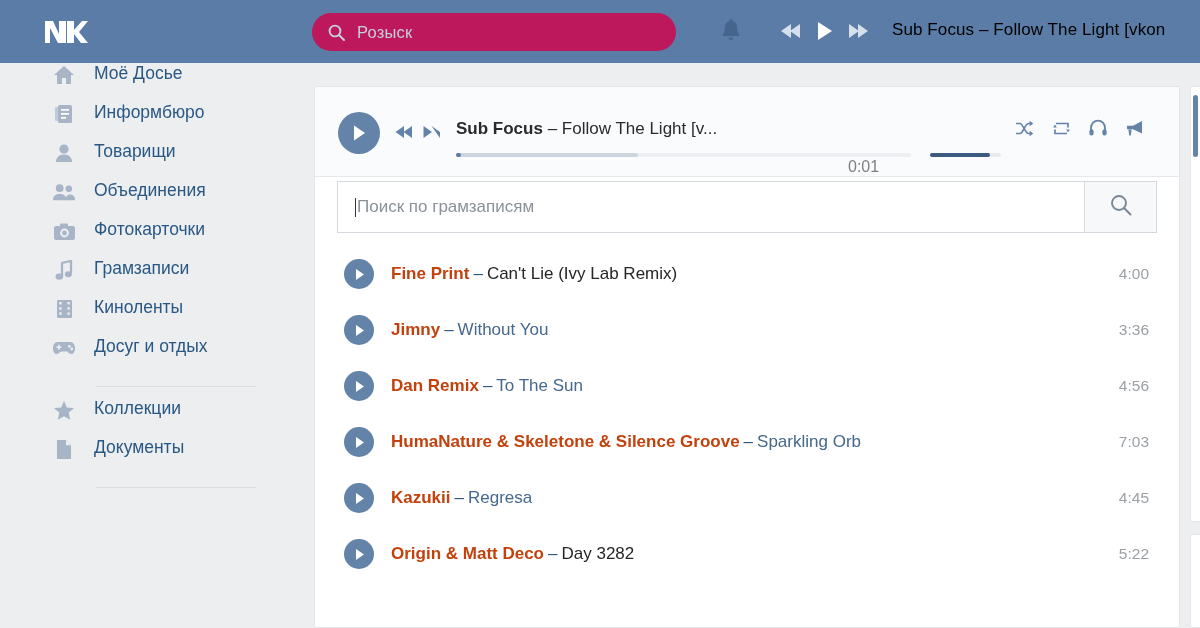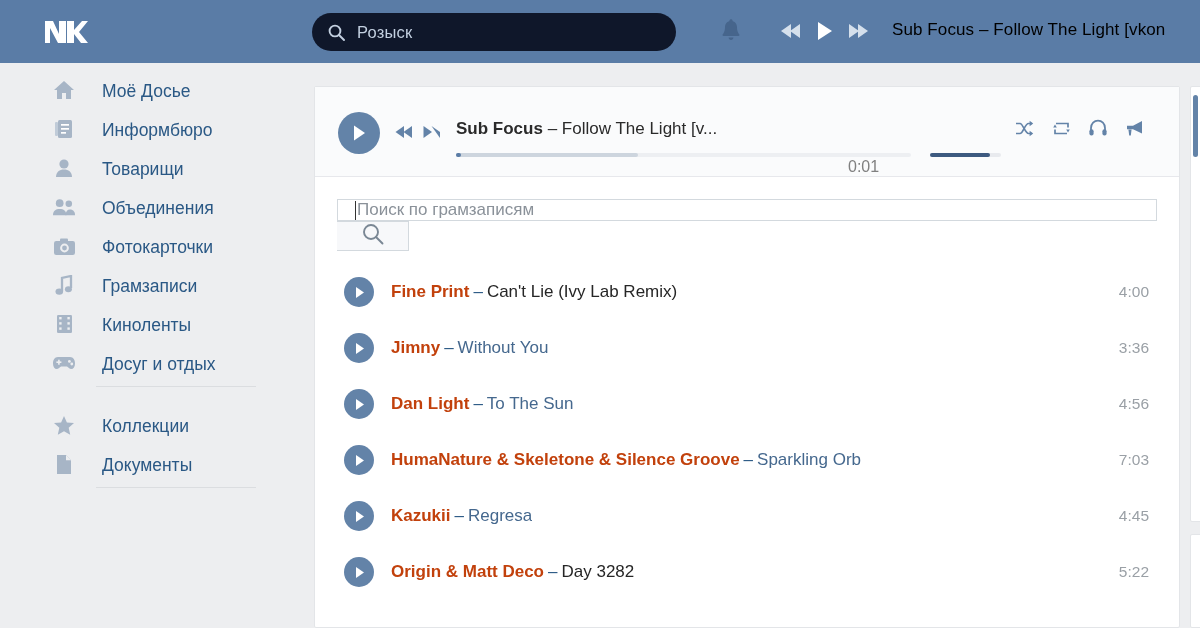--- a/index.html
+++ b/index.html
@@ -19,21 +19,21 @@
   }
   .vk-logo {
     width: 66px; margin-left: 42px;
     display: flex; align-items: center; justify-content: flex-start;
   }
   .vk-logo svg { display: block; }
 
   .top-search {
     position: absolute; left: 312px; top: 13px;
     width: 364px; height: 38px;
-    background: #0f172a;
+    background: #be185d;
     border-radius: 19px;
     display: flex; align-items: center;
   }
   .top-search .mag { margin-left: 16px; display: flex; }
   .top-search .ph {
     margin-left: 12px;
     color: #c3d0e0; font-size: 16.5px; letter-spacing: .2px;
   }
 
   .bell { position: absolute; left: 720px; top: 19px; }
@@ -49,21 +49,21 @@
   }
 
   
   .sidebar {
     position: absolute; left: 0; top: 63px;
     width: 296px; height: 565px;
     background: #edeef0;
   }
   .nav-item {
     height: 39px; padding-left: 52px;
-    display: flex; align-items: flex-end; gap: 26px;
+    display: flex; align-items: flex-start; gap: 18px;
     cursor: pointer;
   }
   .nav-icon {
     width: 24px; height: 24px;
     display: flex; align-items: center; justify-content: center;
     flex: 0 0 24px;
   }
   .nav-label {
     color: #2a5885; font-size: 17.5px; white-space: nowrap;
   }
@@ -137,24 +137,23 @@
 
   .pl-icons {
     position: absolute; left: 700px; top: 32px;
     display: flex; align-items: center; gap: 18px;
   }
   .pl-icons > span { cursor: pointer; display: flex; }
 
   
   .search-row {
     position: relative;
-    margin: 22px 22px 0 22px;
+    margin: 4px 22px 0 22px;
     height: 52px;
     display: flex;
-    flex-direction: column;
   }
   .search-box {
     flex: 1; height: 52px;
     border: 1px solid #d3d9de;
     background: #fff;
     display: flex; align-items: center;
     padding-left: 17px;
   }
   .caret {
     width: 1px; height: 19px; background: #333;
@@ -502,21 +501,21 @@
       <span class="tdur">3:36</span>
     </div>
 
     <div class="track">
       <span class="tplay">
         <svg width="11" height="13" viewBox="0 0 11 13">
             <path d="M2 1 L10 6.5 L2 12 Z" fill="#ffffff"></path>
           </svg>
       </span>
       <span class="tname">
-        <span class="artist">Dan Light</span><span class="sep">–</span><span class="title">To The Sun</span>
+        <span class="artist">Dan Remix</span><span class="sep">–</span><span class="title">To The Sun</span>
       </span>
       <span class="tdur">4:56</span>
     </div>
 
     <div class="track">
       <span class="tplay">
         <svg width="11" height="13" viewBox="0 0 11 13">
             <path d="M2 1 L10 6.5 L2 12 Z" fill="#ffffff"></path>
           </svg>
       </span>

